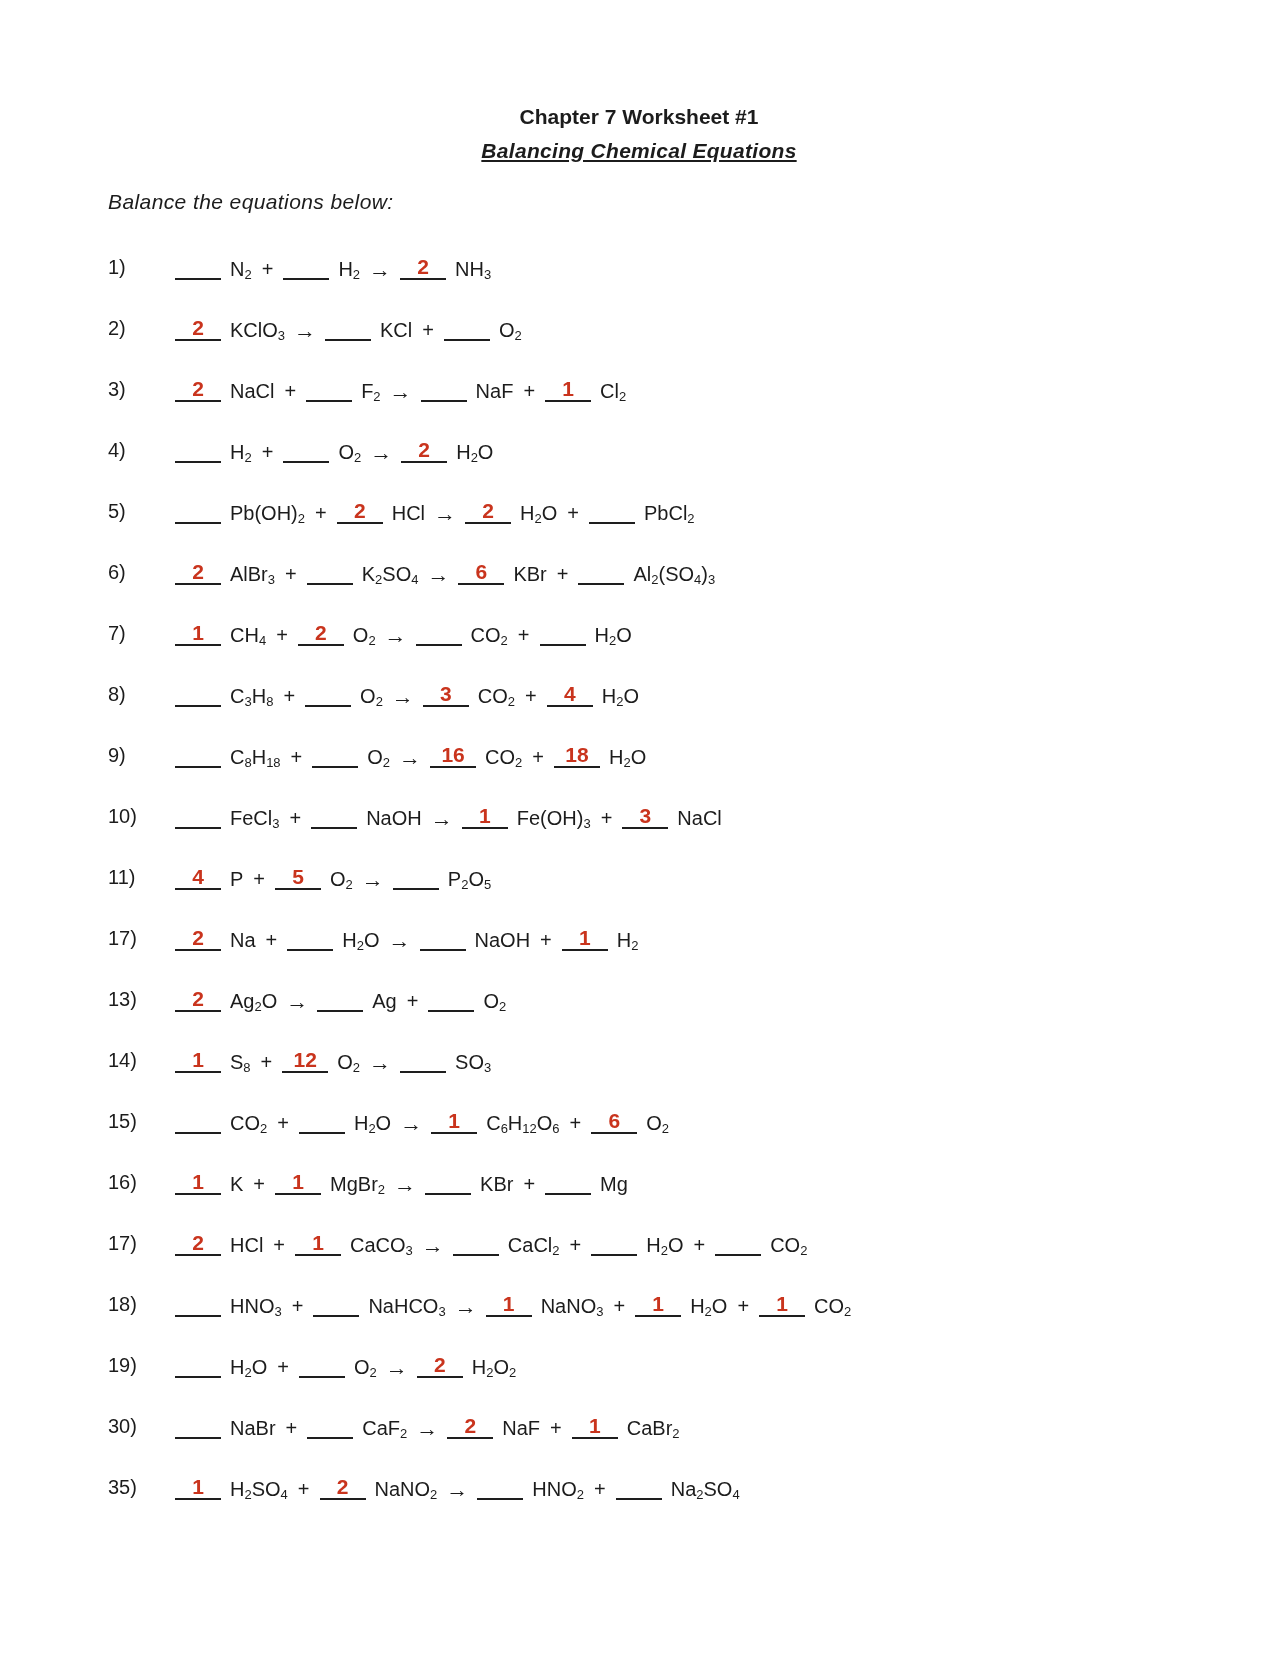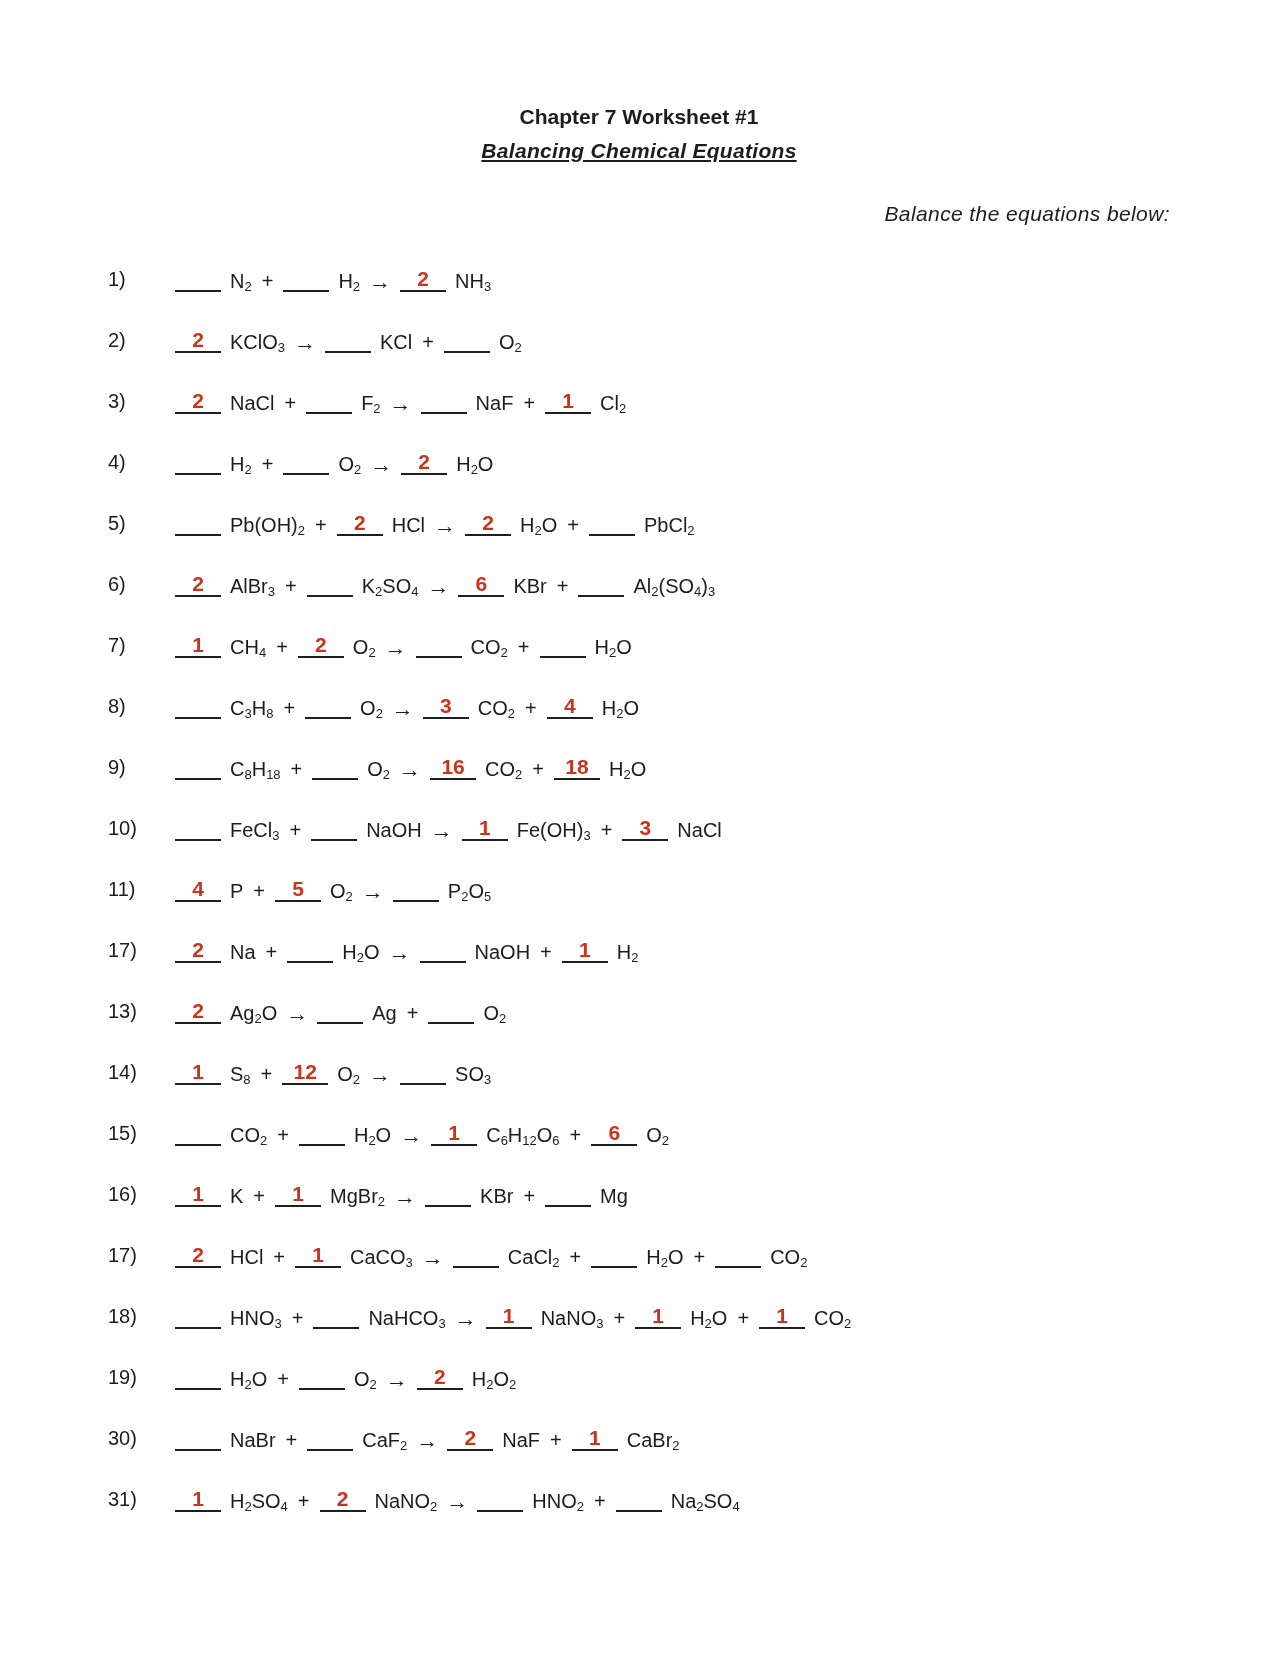--- a/index.html
+++ b/index.html
@@ -25,23 +25,22 @@
     font-size: 21px;
     line-height: 26px;
     text-decoration: underline;
     margin-top: 8px;
     letter-spacing: 0.3px;
     font-style: italic;
   }
   .instructions {
     font-style: italic;
     font-size: 21px;
-    margin-top: 38px;
+    margin-top: 26px;
     letter-spacing: 0.4px;
-    text-align: right;
   }
   .equations { margin-top: 40px; }
   .eq-row {
     display: flex;
     align-items: baseline;
     font-size: 20px;
     line-height: 26px;
     margin-bottom: 27px;
     white-space: nowrap;
   }
@@ -379,21 +378,21 @@
           <span class="formula"><span>CaF</span><sub>2</sub></span>
           <span class="arrow">→</span>
           <span class="blank answered">2</span>
           <span class="formula"><span>NaF</span></span>
           <span class="op">+</span>
           <span class="blank answered">1</span>
           <span class="formula"><span>CaBr</span><sub>2</sub></span>
         </span>
       </div>
       <div class="eq-row">
-        <span class="eq-num">31)</span>
+        <span class="eq-num">35)</span>
         <span class="eq-body">
           <span class="blank answered">1</span>
           <span class="formula"><span>H</span><sub>2</sub><span>SO</span><sub>4</sub></span>
           <span class="op">+</span>
           <span class="blank answered">2</span>
           <span class="formula"><span>NaNO</span><sub>2</sub></span>
           <span class="arrow">→</span>
           <span class="blank">&nbsp;</span>
           <span class="formula"><span>HNO</span><sub>2</sub></span>
           <span class="op">+</span>

